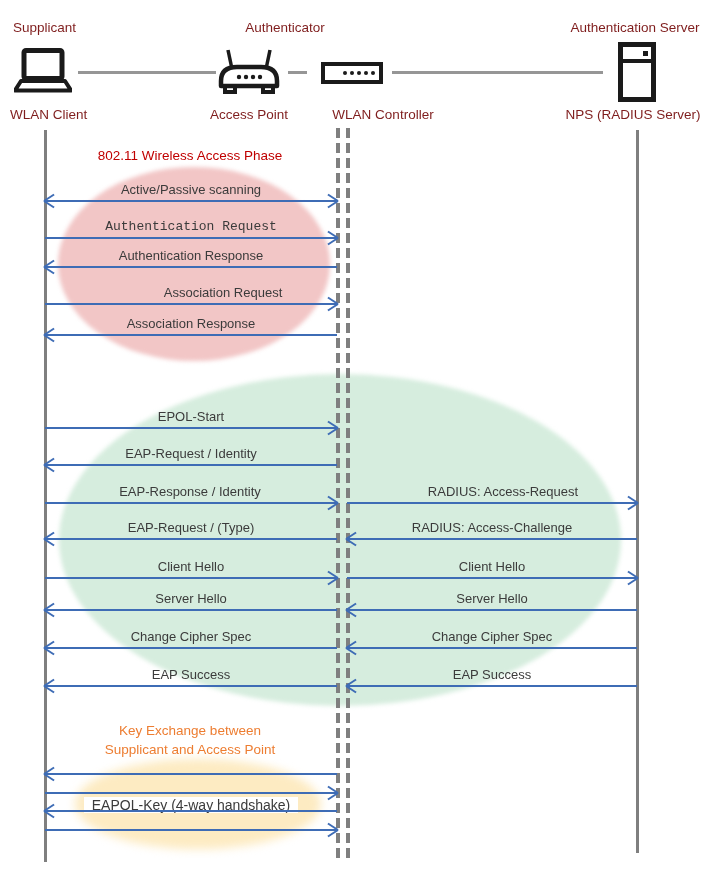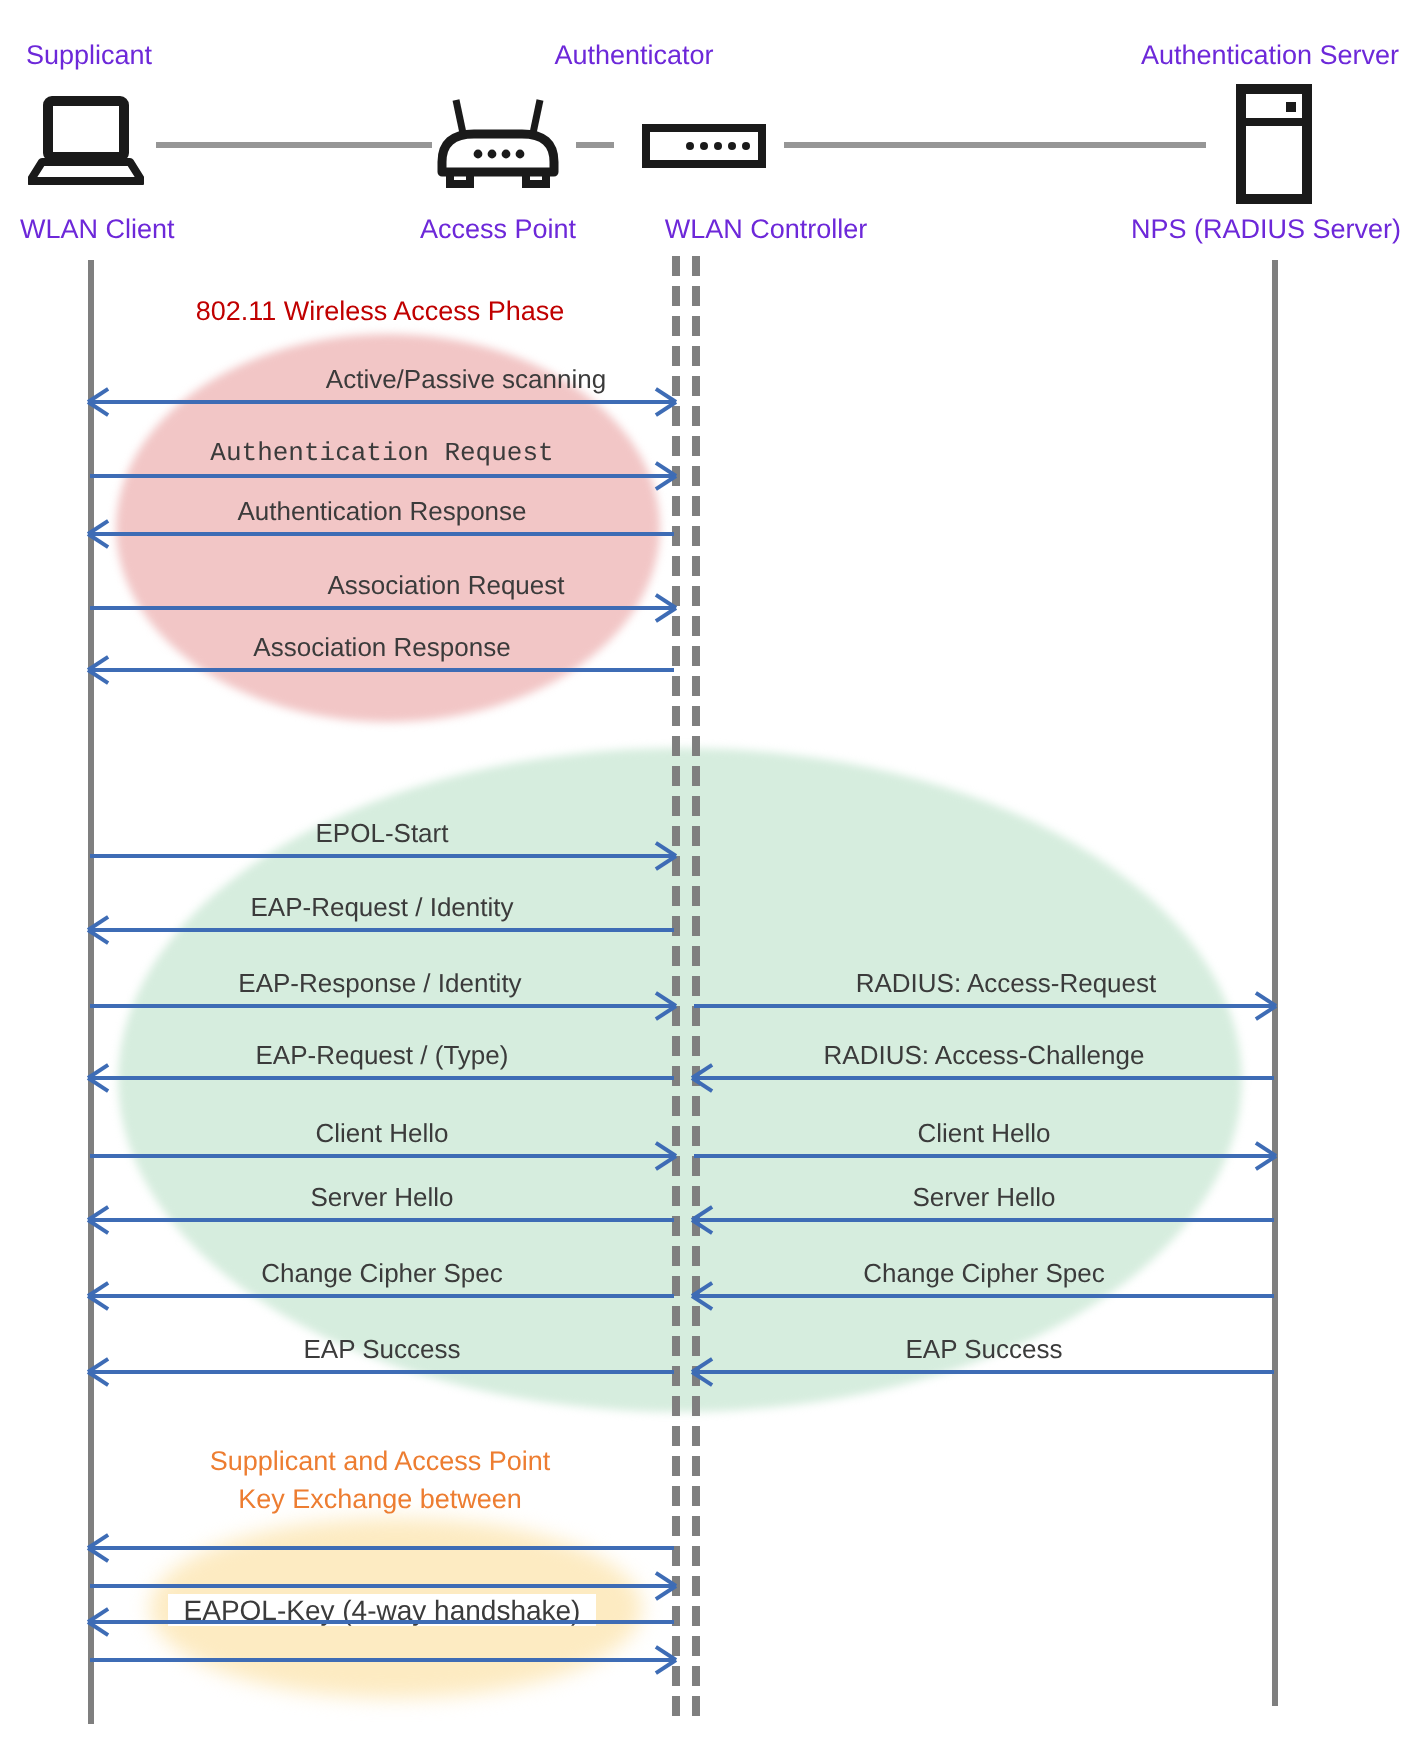--- a/index.html
+++ b/index.html
@@ -7,21 +7,21 @@
     position:relative;width:713px;height:875px;background:#ffffff;overflow:hidden;
     font-family:"Liberation Sans",sans-serif;
   }
   
   #phases-layer,#messages-layer{position:absolute;inset:0;}
   #phases-layer{z-index:0;}
   #messages-layer{z-index:3;}
   .phase-ellipse{position:absolute;border-radius:50%;}
   .phase-title{position:absolute;z-index:4;text-align:center;font-size:13.5px;line-height:19px;}
   
-  .role-label,.node-label{position:absolute;z-index:4;font-size:13.5px;color:#6d28d9;white-space:nowrap;}
+  .role-label,.node-label{position:absolute;z-index:4;font-size:13.5px;color:#7f1d1d;white-space:nowrap;}
   .centered{transform:translateX(-50%);}
   .authenticator-ellipse{position:absolute;border-radius:50%;z-index:0;filter:blur(4px);}
   .icon{position:absolute;z-index:2;}
   .connector{position:absolute;height:3px;background:#969696;top:71px;z-index:1;}
   
   .lifeline{position:absolute;background:#7F7F7F;z-index:1;}
   .dashed-lifeline{
     position:absolute;width:4px;z-index:1;
     background:repeating-linear-gradient(to bottom,#7F7F7F 0 10px,transparent 10px 15px);
   }
@@ -44,22 +44,22 @@
 <div class="diagram">
 
   <div id="phases-layer">
       <div class="phase-ellipse" style="left: 58px; top: 167px; width: 272px; height: 194px; background: rgb(242, 198, 198); filter: blur(2px);"></div>
       <div class="phase-title" style="left: 40px; top: 146px; width: 300px; color: rgb(192, 0, 0);">
         <div>802.11 Wireless Access Phase</div>
       </div>
       <div class="phase-ellipse" style="left: 59px; top: 374px; width: 562px; height: 332px; background: rgb(214, 237, 222); filter: blur(2px);"></div>
       <div class="phase-ellipse" style="left: 75px; top: 759px; width: 246px; height: 90px; background: rgb(253, 235, 194); filter: blur(5px);"></div>
       <div class="phase-title" style="left: 40px; top: 721px; width: 300px; color: rgb(237, 125, 49);">
+        <div>Key Exchange between</div>
         <div>Supplicant and Access Point</div>
-        <div>Key Exchange between</div>
       </div>
     </div>
 
   <div class="authenticator-ellipse" style="left:207px;top:47px;width:186px;height:56px;"></div>
 
   <div class="connector" style="left:78px;width:138px;"></div>
   <div class="connector" style="left:288px;width:19px;"></div>
   <div class="connector" style="left:392px;width:211px;"></div>
 
   <div class="icon" style="left:14px;top:48px;">
@@ -93,35 +93,35 @@
   </div>
   <div class="icon" style="left:618px;top:42px;">
     <svg width="38" height="60" viewBox="0 0 38 60">
       <rect x="2.5" y="2.5" width="33" height="55" fill="#ffffff" stroke="#1A1A1A" stroke-width="5"></rect>
       <line x1="5" y1="19" x2="33" y2="19" stroke="#1A1A1A" stroke-width="4"></line>
       <rect x="25" y="9" width="5" height="5" fill="#1A1A1A"></rect>
     </svg>
   </div>
 
   <div class="role-label" style="left:13px;top:20px;">Supplicant</div>
-  <div class="role-label centered" style="left:317px;top:20px;">Authenticator</div>
+  <div class="role-label centered" style="left:285px;top:20px;">Authenticator</div>
   <div class="role-label centered" style="left:635px;top:20px;">Authentication Server</div>
 
   <div class="node-label" style="left:10px;top:107px;">WLAN Client</div>
   <div class="node-label centered" style="left:249px;top:107px;">Access Point</div>
   <div class="node-label centered" style="left:367px;top:107px;margin-left:16px;">WLAN Controller</div>
   <div class="node-label centered" style="left:633px;top:107px;">NPS (RADIUS Server)</div>
 
   <div class="lifeline" style="left:44px;top:130px;width:3px;height:732px;"></div>
   <div class="dashed-lifeline" style="left:336px;top:128px;height:730px;"></div>
   <div class="dashed-lifeline" style="left:346px;top:128px;height:730px;"></div>
   <div class="lifeline" style="left:636px;top:130px;width:3px;height:723px;"></div>
 
   <div id="messages-layer">
-      <div class="msg-label" style="left: 45px; width: 292px; top: 181px; margin-left: 42px;"><span>Active/Passive scanning</span></div>
+      <div class="msg-label" style="left: 45px; width: 292px; top: 181px;"><span>Active/Passive scanning</span></div>
       <div class="msg-arrow" style="left: 45px; width: 292px; top: 200px;">
         <span class="head head-left"></span>
         <span class="head head-right"></span>
       </div>
       <div class="msg-label" style="left: 45px; width: 292px; top: 218px; font-family: Liberation Mono, monospace;"><span>Authentication  Request</span></div>
       <div class="msg-arrow" style="left: 45px; width: 292px; top: 237px;">
         <span class="head head-right"></span>
       </div>
       <div class="msg-label" style="left: 45px; width: 292px; top: 247px;"><span>Authentication  Response</span></div>
       <div class="msg-arrow" style="left: 45px; width: 292px; top: 266px;">

